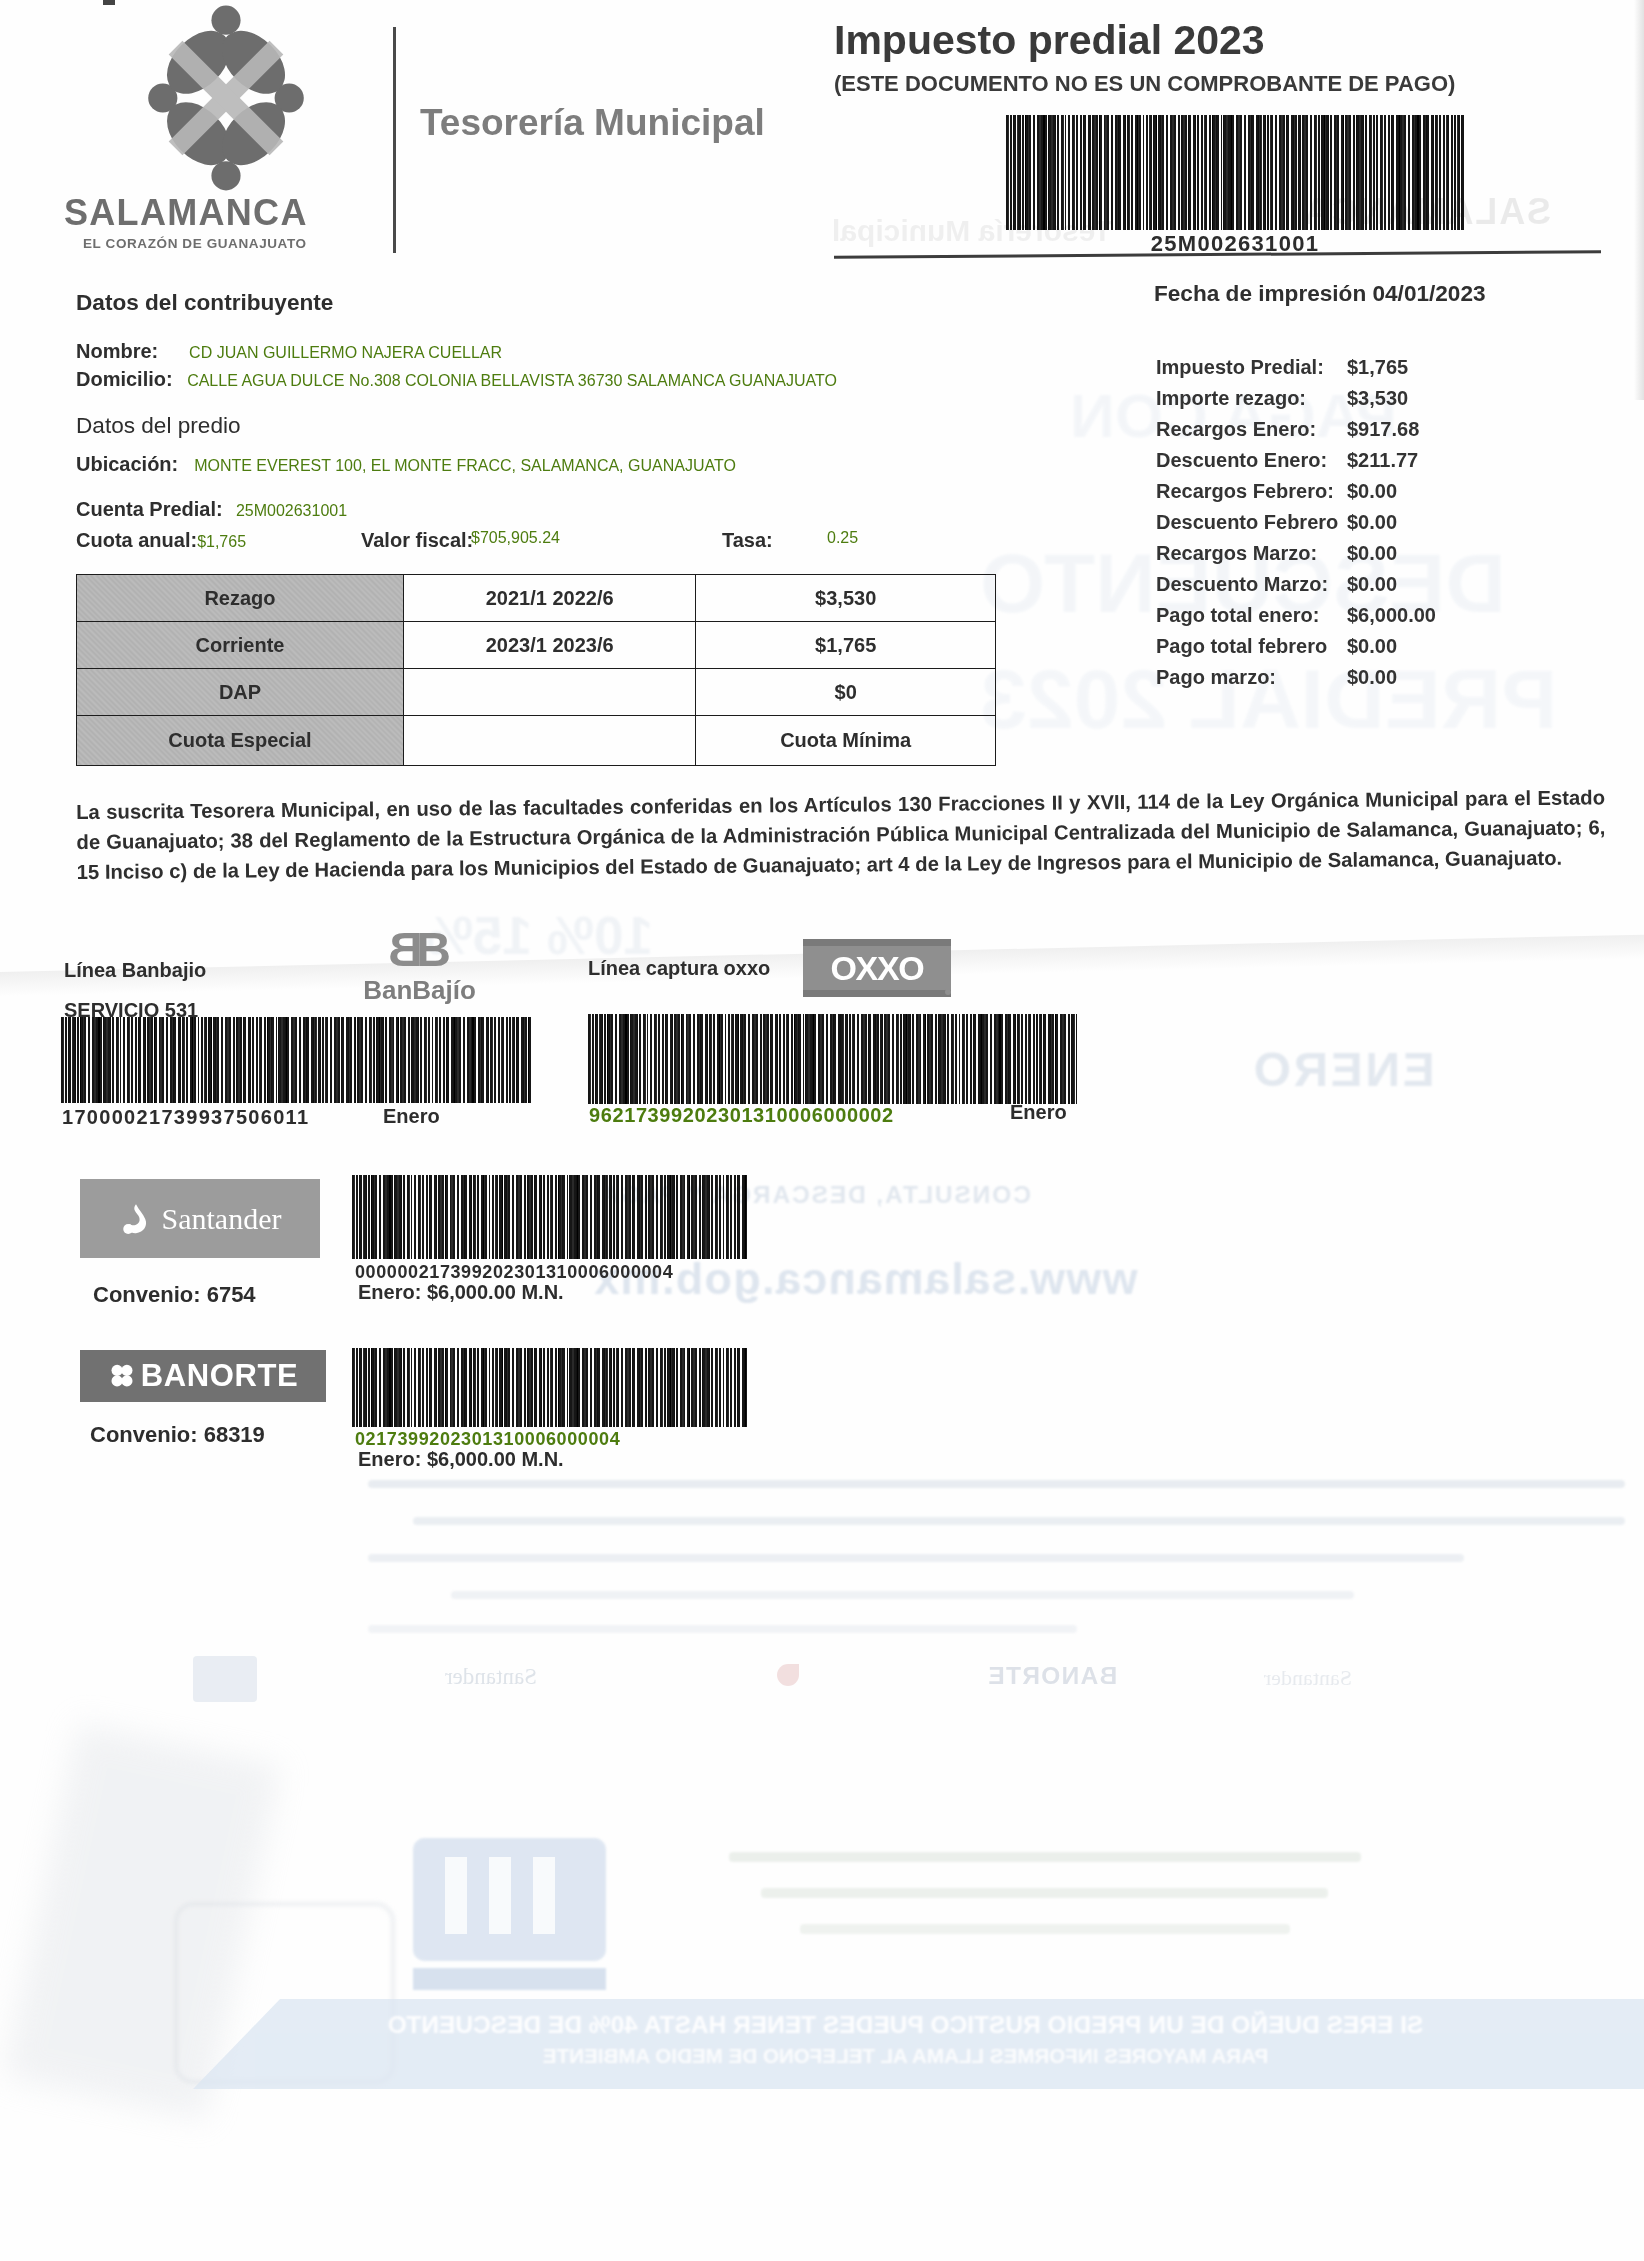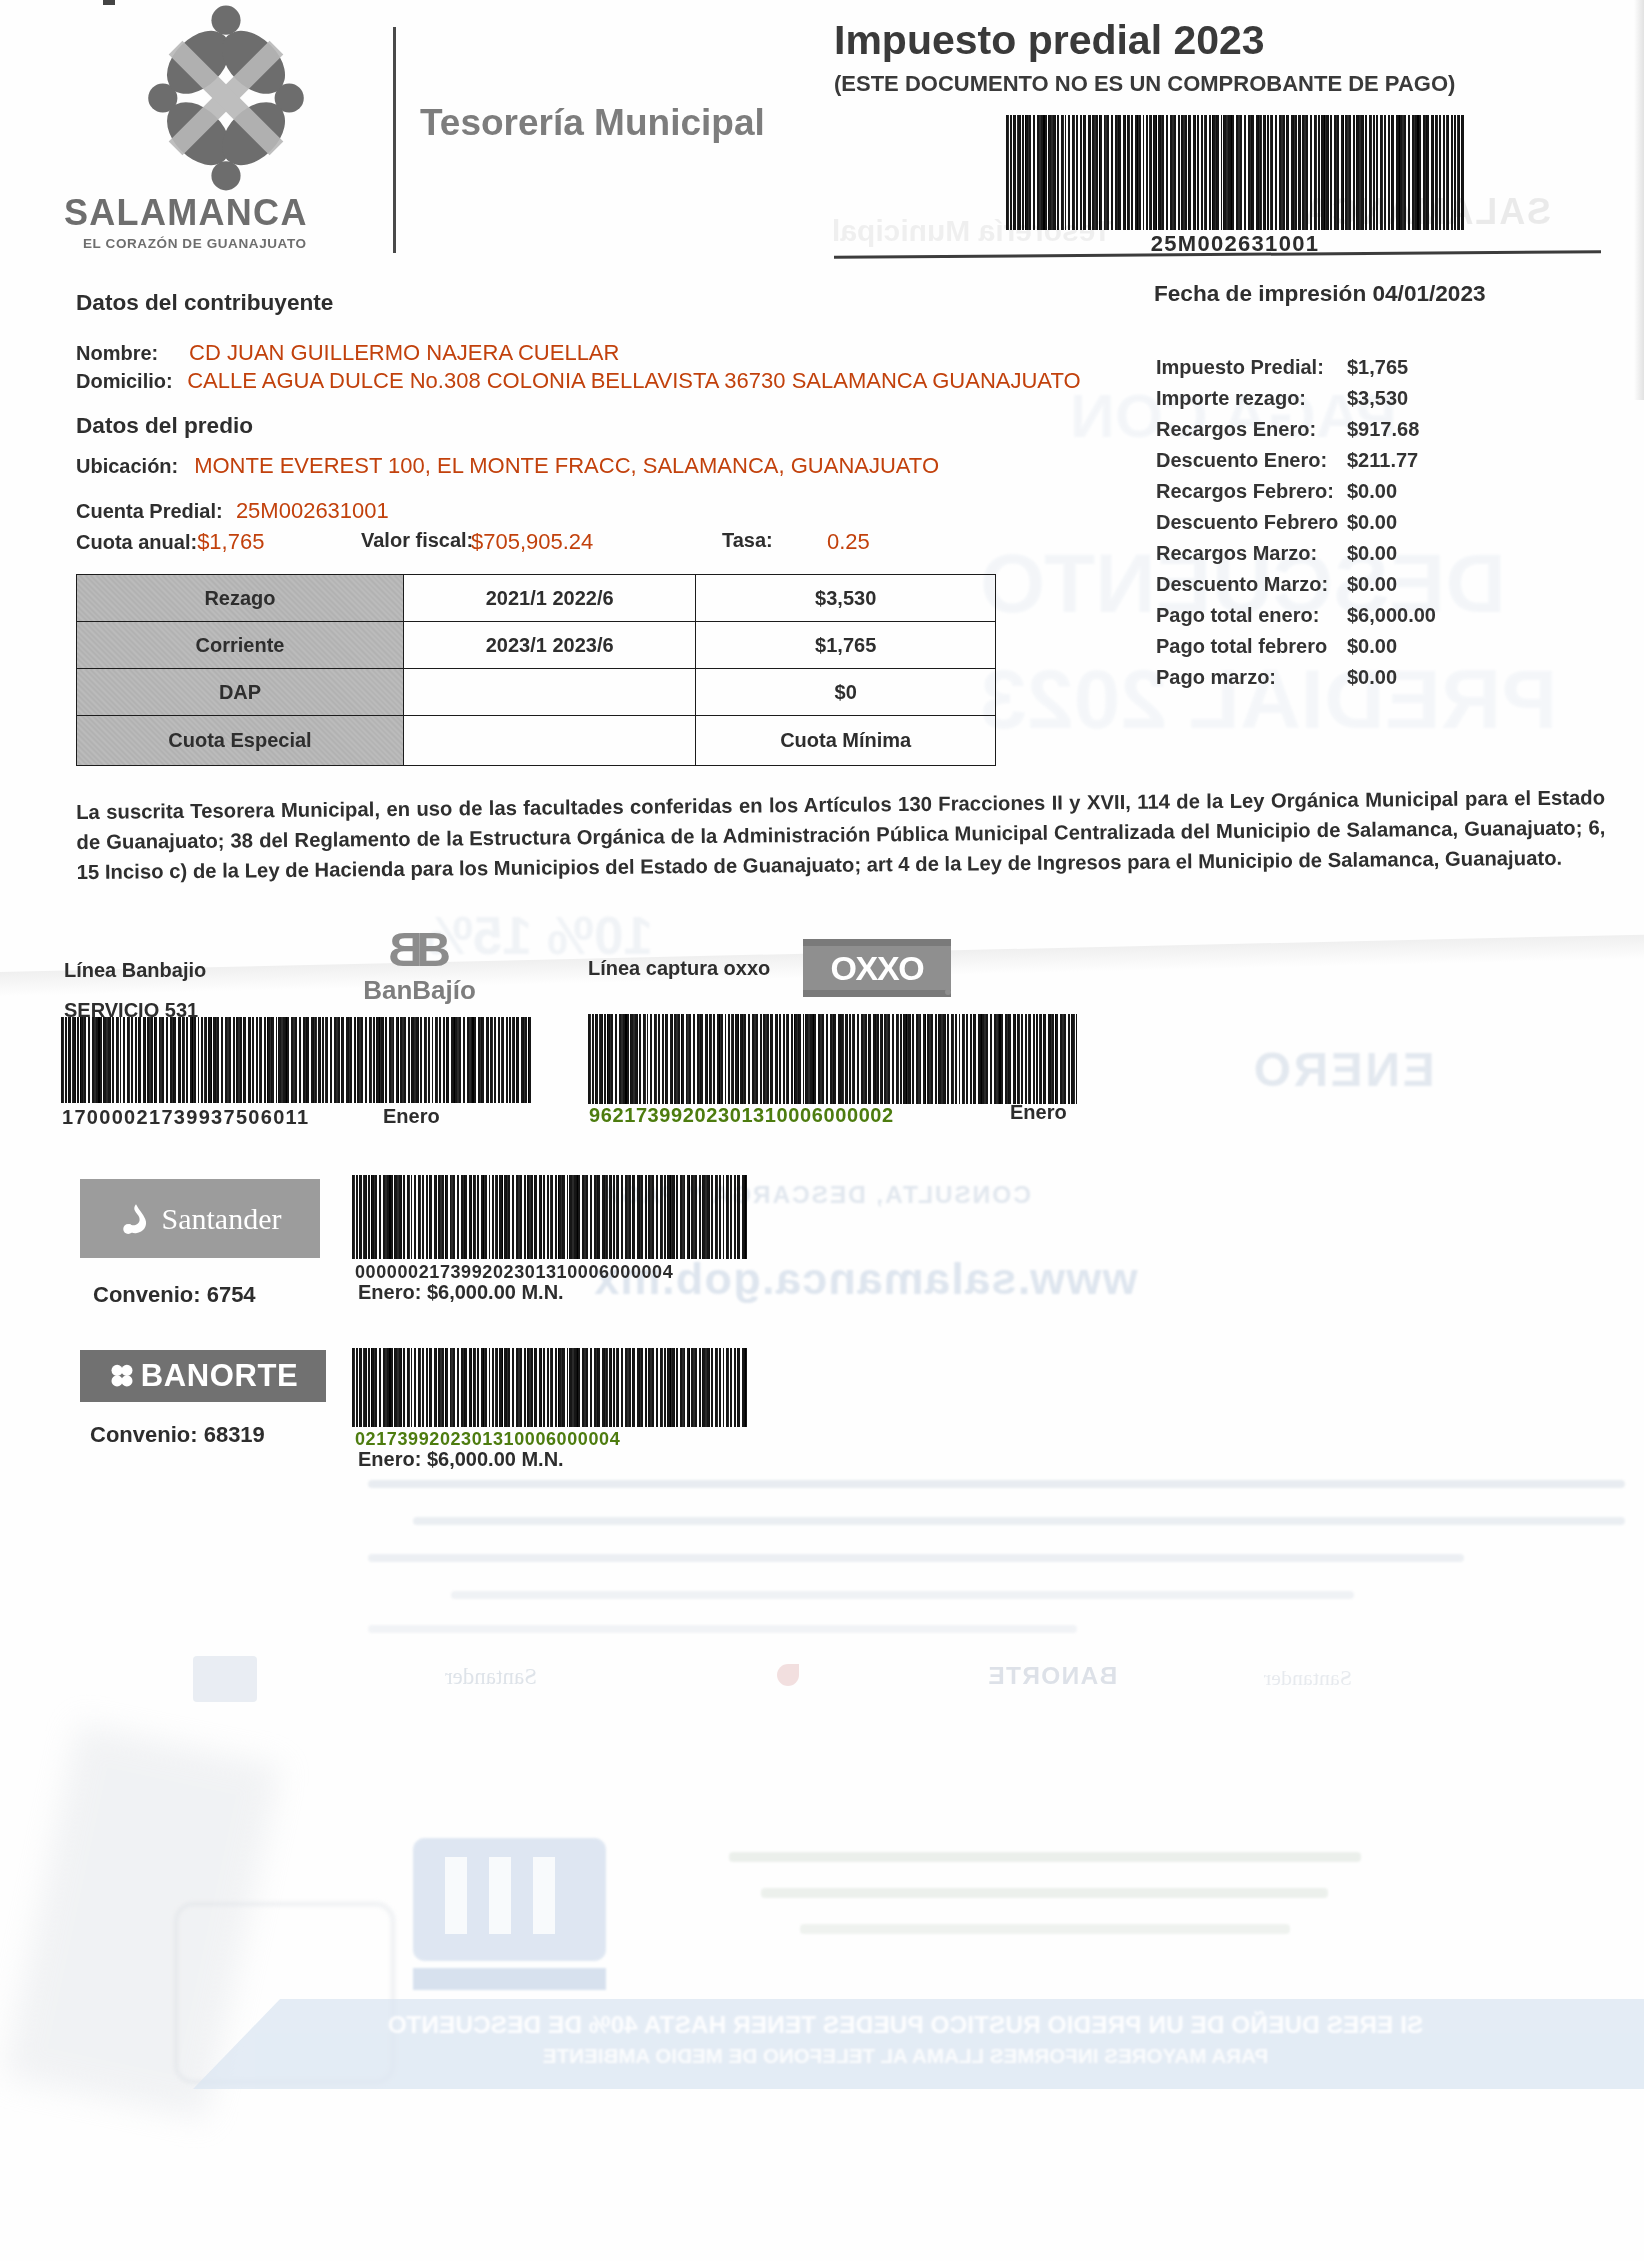--- a/index.html
+++ b/index.html
@@ -17,21 +17,21 @@
     background-image:repeating-linear-gradient(45deg,rgba(255,255,255,.14) 0 1.9px,transparent 1.9px 3.9px);}
   table.imp{border-collapse:collapse;}
   table.imp td{border:1.9px solid #1c1c1c;text-align:center;font-weight:bold;font-size:20px;color:#2e2e2e;}
   td.nob{border:none !important;background:none !important;}
   .mir{transform:scaleX(-1);}
   .bleedbar{background:#9fb0c4;filter:blur(1.3px);border-radius:3.9px;}
   .summary-row{display:flex;height:31px;align-items:flex-start;}
   .summary-row .lab{width:191px;font-weight:bold;font-size:20px;color:#333;}
   .summary-row .val{font-size:20px;font-weight:bold;color:#333;}
   .lbl{font-weight:bold;font-size:20px;color:#2e2e2e;}
-  .valtxt{font-size:22px;color:#c2410c;}
+  .valtxt{font-size:16px;color:#4d7c0f;}
 </style>
 </head>
 <body>
 
 <div class="page">
 
   <div class="abs mir" style="left:1302px;top:191px;font-size:36px;font-weight:bold;color:#7a7a7a;opacity:.14;letter-spacing:1.9px;filter:blur(0.6px);">SALAMANCA</div>
   <div class="abs mir" style="left:832px;top:214px;font-size:30px;font-weight:bold;color:#8a8a8a;opacity:.12;filter:blur(0.6px);">Tesorería Municipal</div>
   <div class="abs mir" style="left:1070px;top:380px;font-size:62px;font-weight:bold;color:#7f9cc0;opacity:.08;filter:blur(1.3px);">PAGA CON</div>
   <div class="abs mir" style="left:980px;top:535px;font-size:84px;font-weight:bold;color:#7f9cc0;opacity:.08;filter:blur(1.3px);">DESCUENTO</div>
@@ -108,21 +108,21 @@
 
   <div class="abs" style="left:76px;top:340px;">
     <span class="lbl">Nombre:</span>
     <span class="valtxt" style="margin-left:28px;">CD JUAN GUILLERMO NAJERA CUELLAR</span>
   </div>
   <div class="abs" style="left:76px;top:368px;">
     <span class="lbl">Domicilio:</span>
     <span class="valtxt" style="margin-left:11.6px;">CALLE AGUA DULCE No.308 COLONIA BELLAVISTA 36730 SALAMANCA GUANAJUATO</span>
   </div>
 
-  <div class="abs" style="left:76px;top:413px;font-size:22.6px;font-weight:bold;color:#2e2e2e;">Datos del predio</div>
+  <div class="abs" style="left:76px;top:413px;font-size:22.6px;font-weight:normal;color:#2e2e2e;">Datos del predio</div>
   <div class="abs" style="left:76px;top:453px;">
     <span class="lbl">Ubicación:</span>
     <span class="valtxt" style="margin-left:13px;">MONTE EVEREST 100, EL MONTE FRACC, SALAMANCA, GUANAJUATO</span>
   </div>
   <div class="abs" style="left:76px;top:498px;">
     <span class="lbl">Cuenta Predial:</span>
     <span class="valtxt" style="margin-left:10.3px;">25M002631001</span>
   </div>
   <div class="abs" style="left:76px;top:529px;width:967px;">
     <span class="lbl">Cuota anual:</span><span class="valtxt">$1,765</span>

